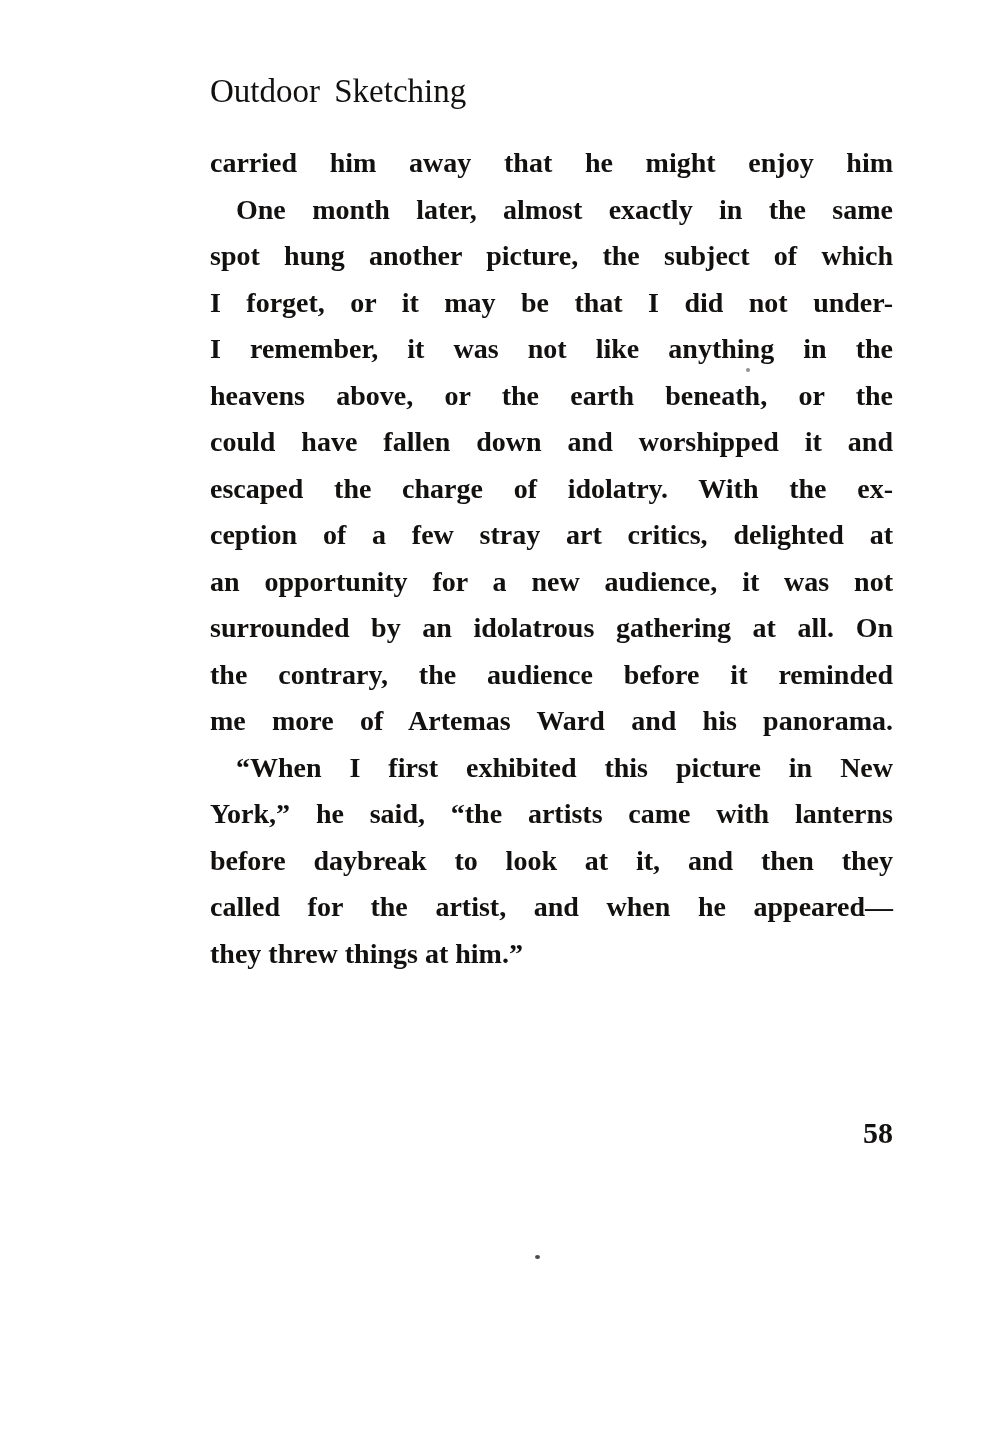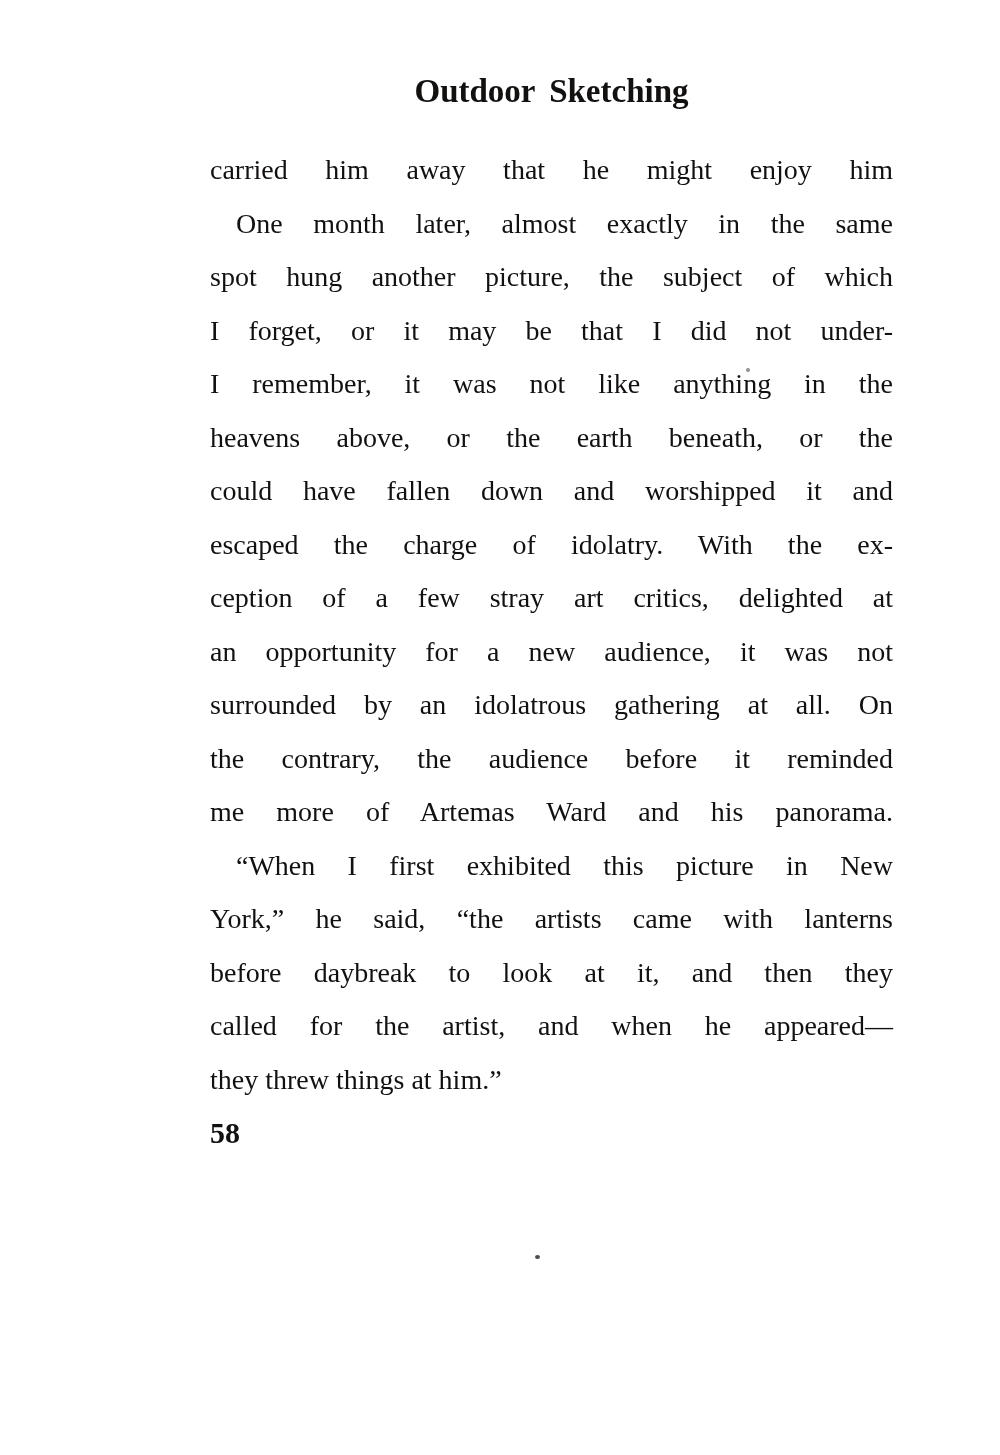--- a/index.html
+++ b/index.html
@@ -14,55 +14,53 @@
     background: #ffffff;
     overflow: hidden;
     font-family: "Liberation Serif", serif;
     color: #131110;
   }
   .running-head {
     position: absolute;
     left: 210px;
     top: 72px;
     width: 683px;
-    text-align: center;
     font-size: 33px;
-    font-weight: 700;
+    font-weight: 400;
     line-height: 38px;
     word-spacing: 6px;
     white-space: nowrap;
   }
   .textblock {
     position: absolute;
     left: 210px;
     top: 140px;
     width: 683px;
   }
   .line {
     height: 46.5px;
     line-height: 46.5px;
     font-size: 28px;
-    font-weight: 400;
+    font-weight: 700;
     text-align: justify;
     text-align-last: justify;
     white-space: nowrap;
-    margin-top: 7px;
   }
   .line.short {
     text-align-last: left;
   }
   .line.indent {
     text-indent: 26px;
   }
   .folio {
     position: absolute;
     left: 210px;
     top: 1114px;
     width: 683px;
-    text-align: left;
+    text-align: right;
     font-size: 30px;
     font-weight: 700;
     line-height: 38px;
   }
   .speck {
     position: absolute;
     background: #3a3634;
     border-radius: 50%;
   }
   .speck-a {

